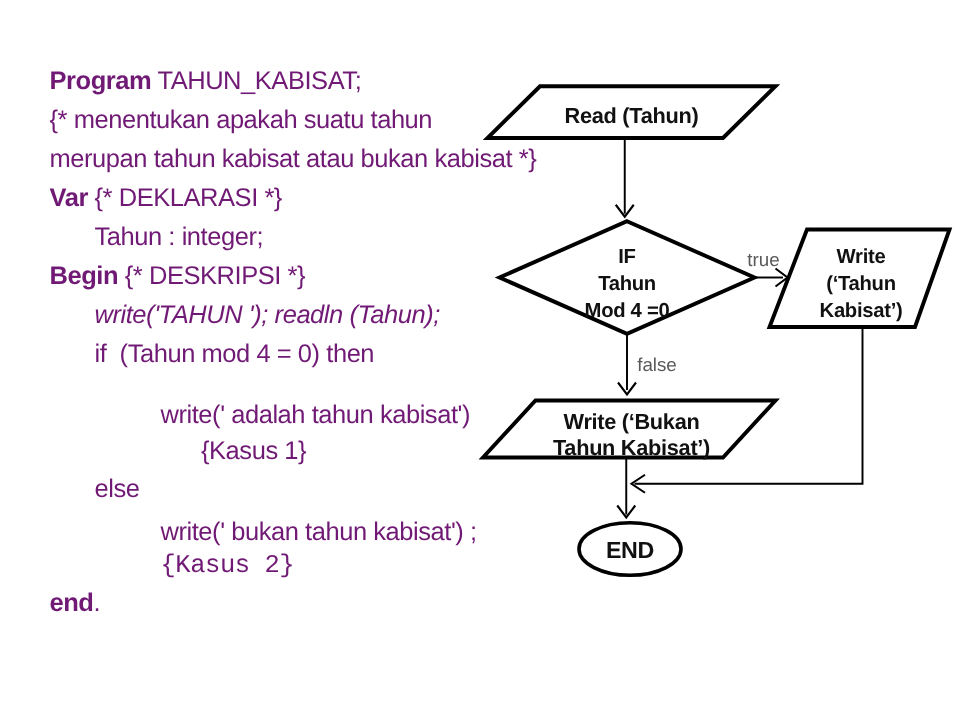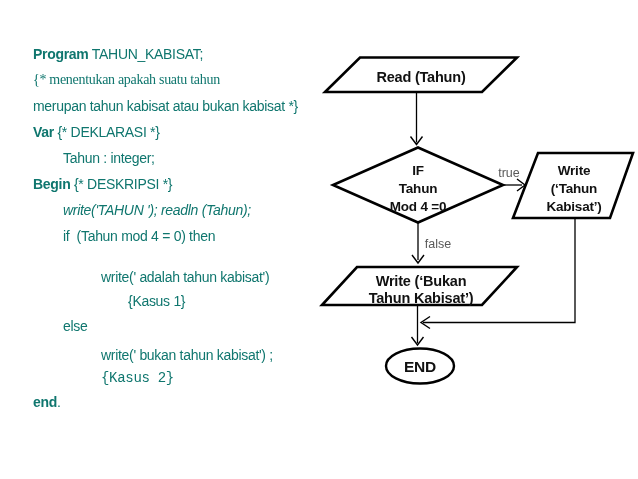--- a/index.html
+++ b/index.html
@@ -6,28 +6,28 @@
   .slide{
     position:relative;
     width:638px;height:479px;
     background:#ffffff;
     overflow:hidden;
     font-family:"Liberation Sans",sans-serif;
   }
   
   .cl{
     position:absolute;
-    font-size:14px;line-height:20px;
-    color:#0f766e;
+    font-size:17px;line-height:20px;
+    color:#701a75;
     letter-spacing:-0.3px;
     white-space:pre;
   }
   .kw{font-weight:bold;}
-  .ind0{left:33px;} .ind1{left:63px;} .ind2{left:101px;}
-  .t1{top:44px;} .t2{top:70px;font-family:Liberation Serif, serif;} .t3{top:96px;} .t4{top:122px;}
+  .ind0{left:33px;} .ind1{left:63px;} .ind2{left:107px;}
+  .t1{top:44px;} .t2{top:70px;} .t3{top:96px;} .t4{top:122px;}
   .t5{top:148px;} .t6{top:174px;text-align:right;} .t7{top:200px;font-style:italic;} .t8{top:226px;}
   .t9{top:267px;} .t10{top:291px;margin-left:27px;} .t11{top:316px;text-align:center;} .t12{top:345px;}
   .t13{top:368px;font-family:Liberation Mono, monospace;} .t14{top:392px;}
   
   .flow{position:absolute;left:300px;top:40px;}
   .shape{fill:#ffffff;stroke:#000;stroke-width:2.6px;}
   .conn{fill:none;stroke:#000;stroke-width:1.3px;}
   .arrowhead{fill:none;stroke:#000;stroke-width:1.4px;stroke-linejoin:miter;}
   .nlabel{
     font-family:"Liberation Sans",sans-serif;

